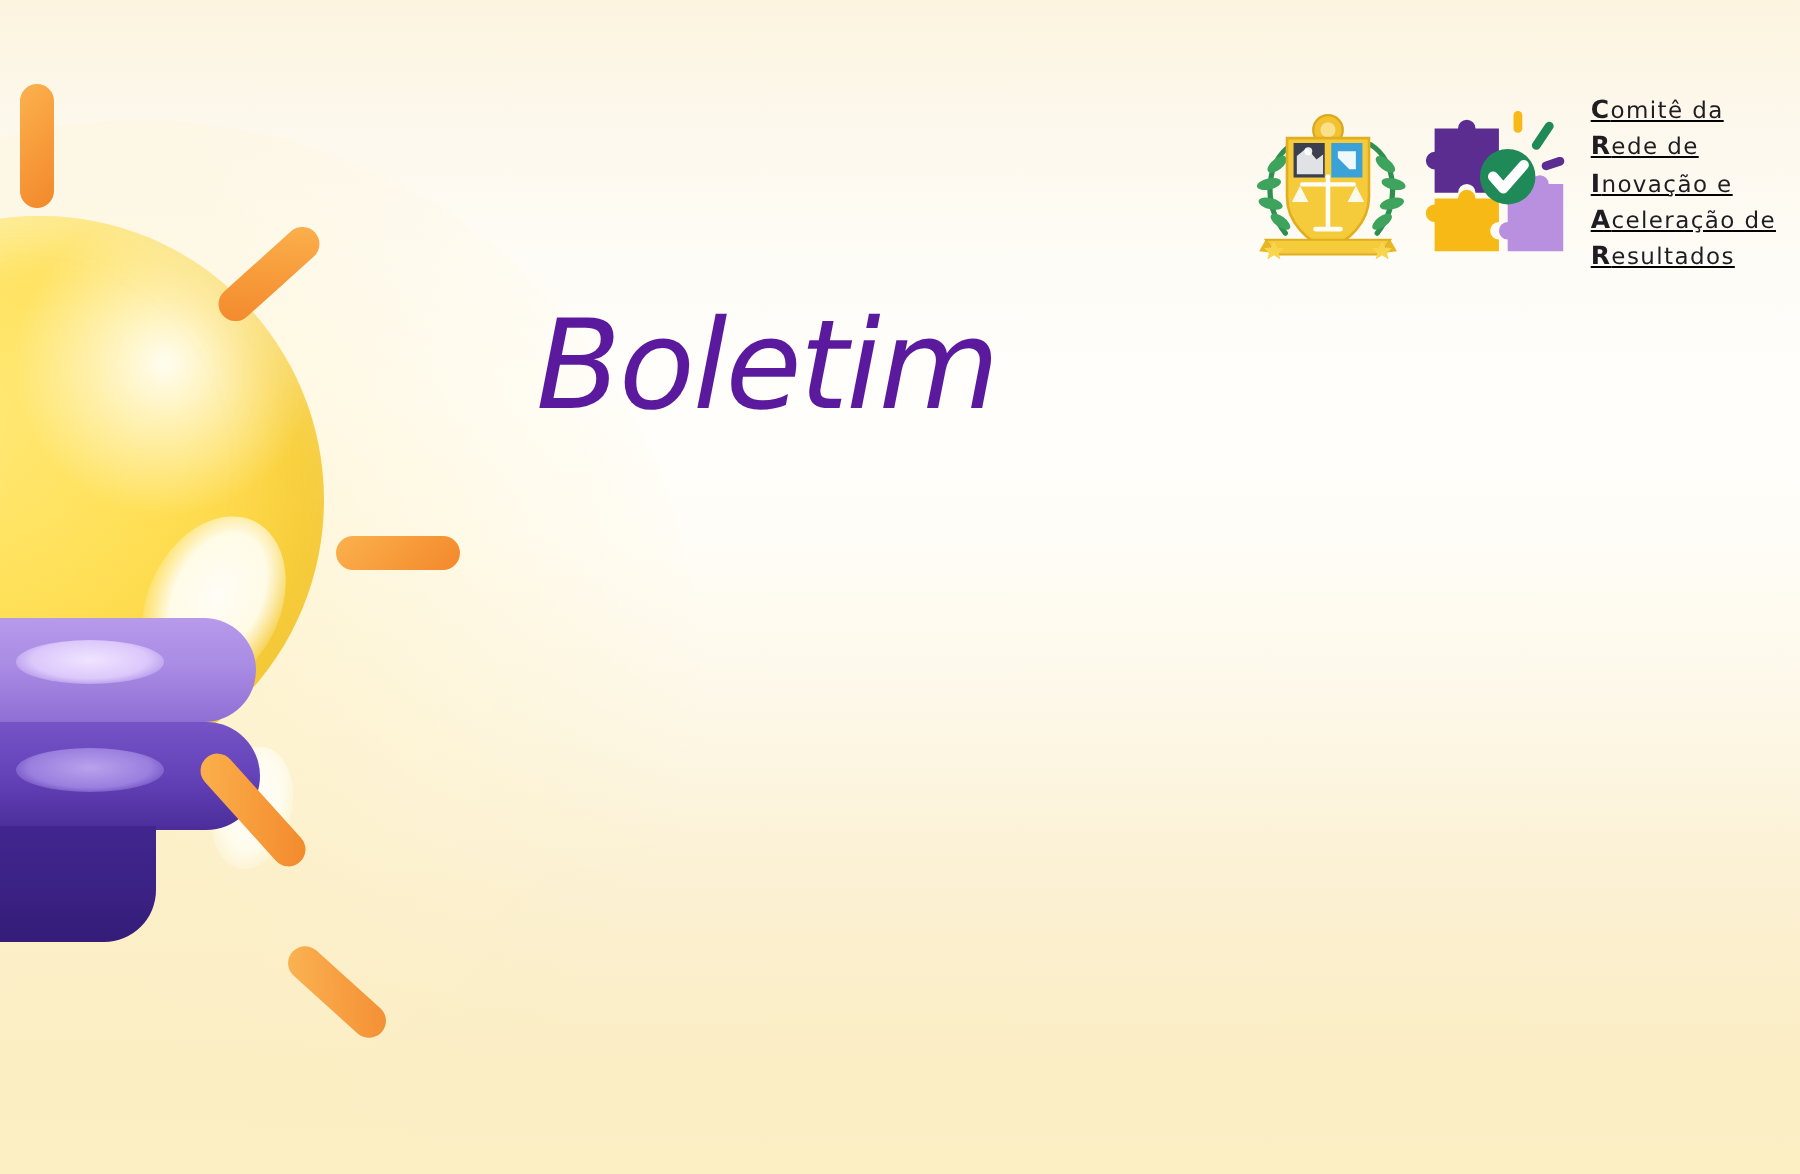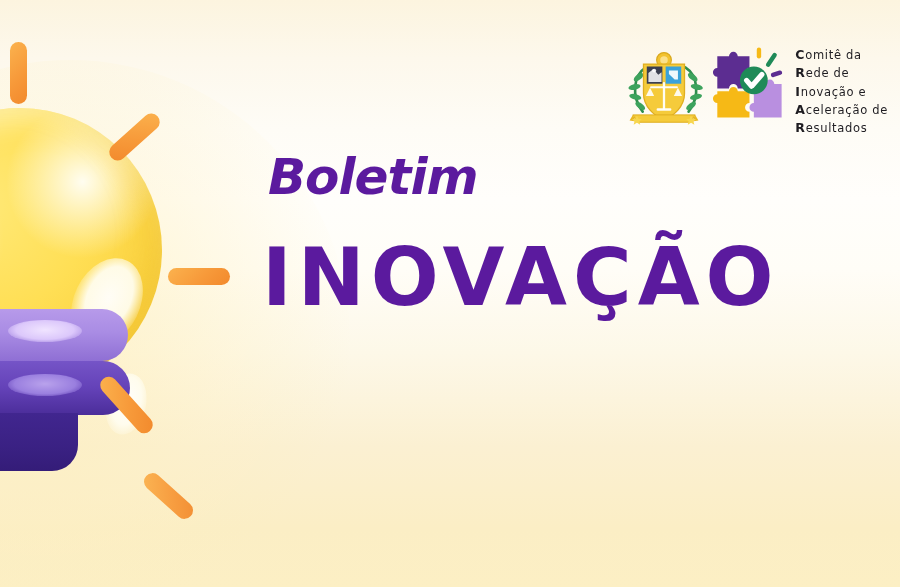--- a/index.html
+++ b/index.html
@@ -164,23 +164,23 @@
 
   
   .headline {
     position: absolute;
     left: 262px;
     top: 152px;
     width: 630px;
   }
   .kicker {
     font-family: "DejaVu Sans", sans-serif;
-    font-weight: bold;
+    font-weight: normal;
     font-style: italic;
-    font-size: 50px;
+    font-size: 62px;
     line-height: 1;
     letter-spacing: -1px;
     color: #5b1a9e;
     margin: 0 0 36px 6px;
   }
   .title-1 {
     font-family: "DejaVu Sans", sans-serif;
     font-weight: bold;
     font-size: 82px;
     line-height: 0.95;
@@ -199,22 +199,23 @@
     margin: 16px 0 0 0;
     white-space: nowrap;
   }
 
   
   .logo-bar {
     position: absolute;
     right: 12px;
     top: 46px;
     display: flex;
-    align-items: flex-start;
+    align-items: center;
     gap: 6px;
+    text-decoration: underline;
   }
   .crest { width: 82px; height: 82px; display: block; }
   .puzzle { width: 74px; height: 76px; display: block; }
   .logo-text {
     margin-left: 4px;
     color: #1f1d22;
     font-family: "DejaVu Sans", sans-serif;
     font-size: 11.5px;
     line-height: 1.46;
     letter-spacing: 0.7px;
@@ -244,21 +245,20 @@
   <div class="band band-3"></div>
 
   <div class="ray ray-1"></div>
   <div class="ray ray-2"></div>
   <div class="ray ray-3"></div>
   <div class="ray ray-4"></div>
   <div class="ray ray-5"></div>
 
   <div class="headline">
     <div class="kicker">Boletim</div>
-    <div class="title-2">INOVAÇÃO</div>
   </div>
 
   <div class="logo-bar">
 
     <svg class="crest" viewBox="0 0 100 100">
 
       <path d="M28 26 C12 36 10 62 24 80" stroke="#2f8f4e" stroke-width="3.2" fill="none" stroke-linecap="round"></path>
       <path d="M76 26 C92 36 94 62 80 80" stroke="#2f8f4e" stroke-width="3.2" fill="none" stroke-linecap="round"></path>
       <g fill="#3da35d">
         <ellipse cx="19" cy="38" rx="7" ry="3.4" transform="rotate(-38 19 38)"></ellipse>

